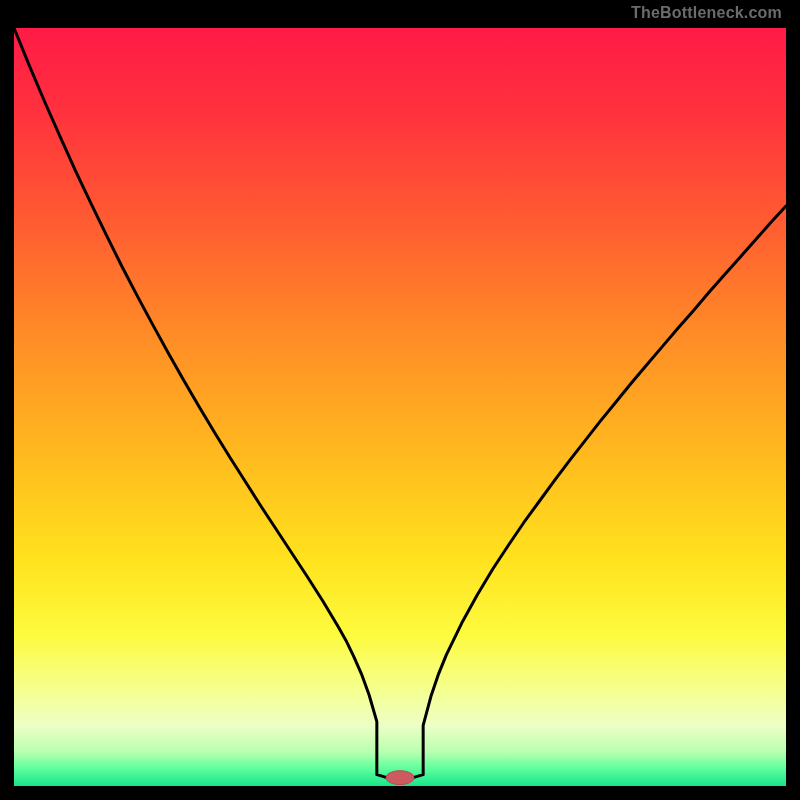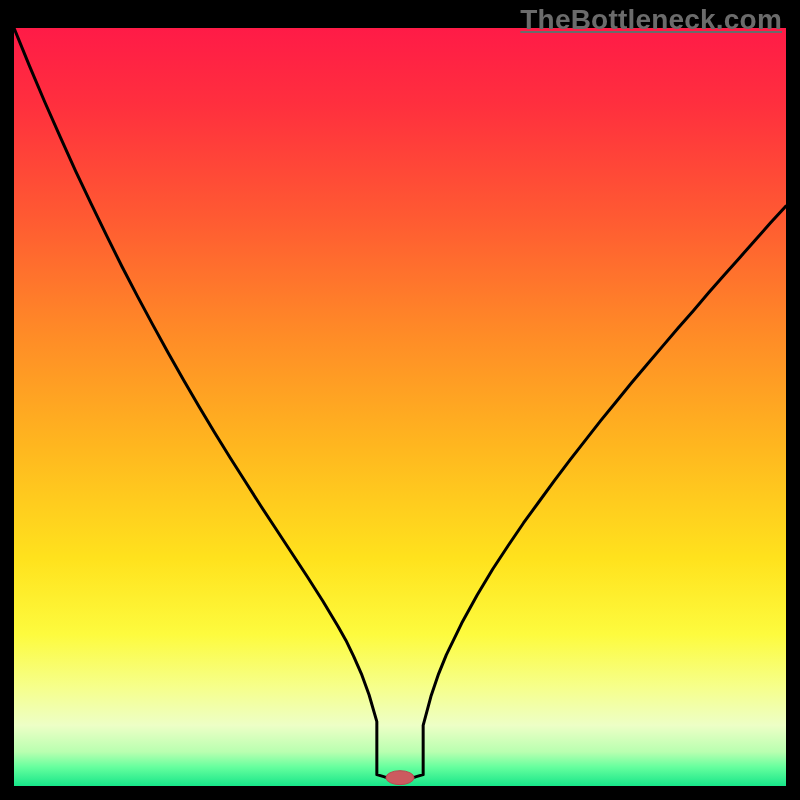--- a/index.html
+++ b/index.html
@@ -14,26 +14,25 @@
     position: relative;
     width: 800px;
     height: 800px;
     background: #000;
   }
   .watermark {
     position: absolute;
     top: 4px;
     right: 18px;
     font-family: Arial, Helvetica, sans-serif;
-    font-size: 28px;
+    font-size: 16px;
     font-weight: 600;
     color: #6b6b6b;
     letter-spacing: 0.2px;
     z-index: 10;
-    text-decoration: underline;
   }
   .plot-wrap {
     position: absolute;
     left: 14px;
     top: 28px;
     width: 772px;
     height: 758px;
   }
   svg {
     display: block;

